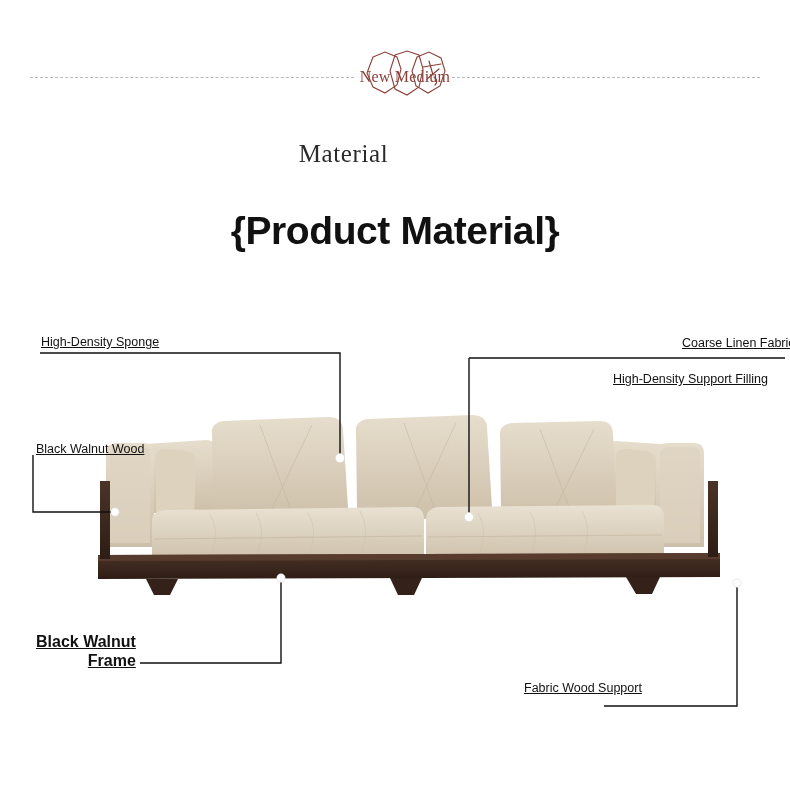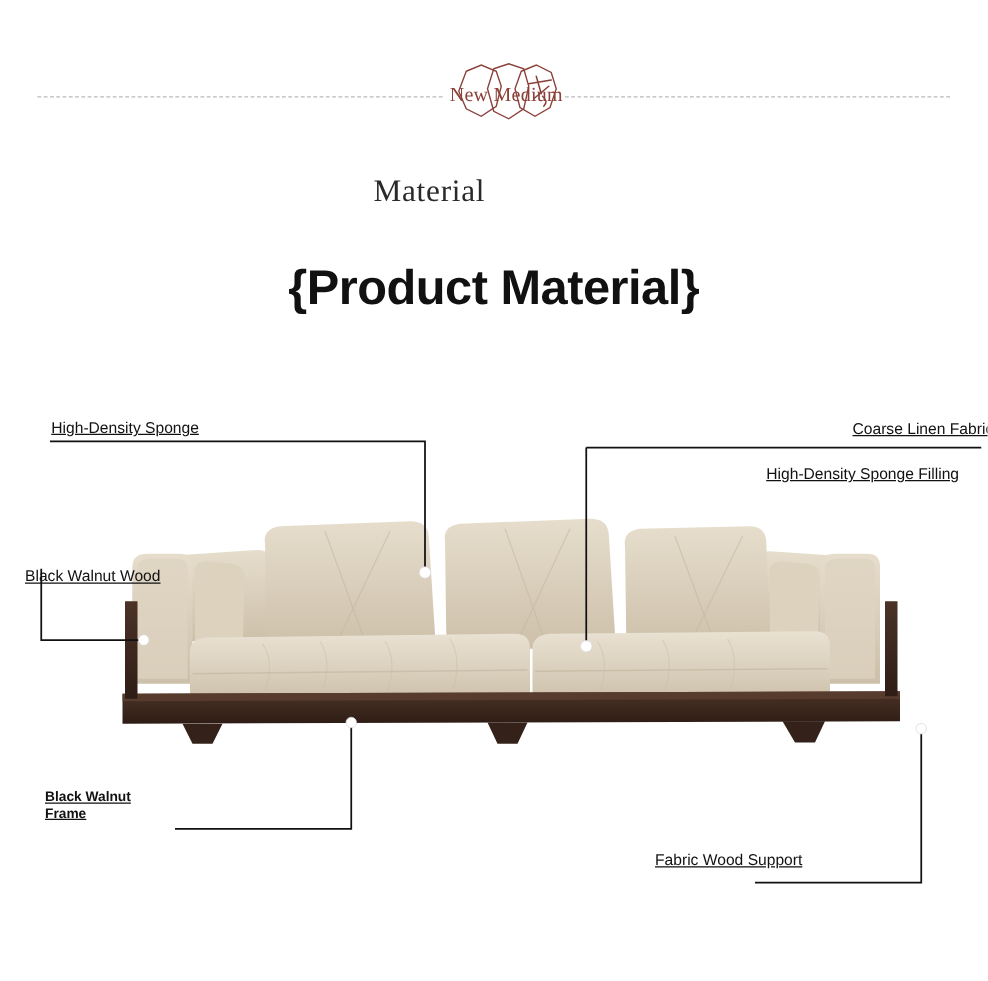--- a/index.html
+++ b/index.html
@@ -42,24 +42,24 @@
 
   
   .sofa{position:absolute;left:60px;top:395px;width:700px;height:210px;}
   .sofa svg{display:block;width:700px;height:210px;}
 
   
   .leaders{position:absolute;left:0;top:0;width:790px;height:785px;pointer-events:none;}
 
   
   .lab{position:absolute;color:#111111;font-size:12.5px;line-height:1.25;white-space:pre;text-decoration:underline;}
-  .lab.bold{font-weight:bold;font-size:11px;line-height:1.2;}
+  .lab.bold{font-weight:bold;font-size:16px;line-height:1.2;text-align:right;}
 
   .lab-sponge{left:41px;top:335px;}
-  .lab-walnut-wood{left:20px;top:442px;margin-top:12px;}
+  .lab-walnut-wood{left:36px;top:442px;}
   .lab-linen{left:682px;top:336px;}
   .lab-sponge-fill{left:613px;top:372px;}
   .lab-frame{left:36px;top:632px;}
   .lab-support{left:524px;top:681px;}
 </style>
 </head>
 <body>
 
 <div class="stage">
 
@@ -170,18 +170,18 @@
       <circle cx="115" cy="512" r="4.2"></circle>
       <circle cx="469" cy="517" r="4.6"></circle>
       <circle cx="281" cy="578" r="4.2"></circle>
       <circle cx="737" cy="583" r="4.2"></circle>
     </g>
   </svg>
 
   <div class="lab lab-sponge">High-Density Sponge</div>
   <div class="lab lab-walnut-wood">Black Walnut Wood</div>
   <div class="lab lab-linen">Coarse Linen Fabric</div>
-  <div class="lab lab-sponge-fill">High-Density Sponge Filling</div>
+  <div class="lab lab-sponge-fill">High-Density Support Filling</div>
   <div class="lab bold lab-frame">Black Walnut
 Frame</div>
   <div class="lab lab-support">Fabric Wood Support</div>
 
 </div>
 
 </body></html>

